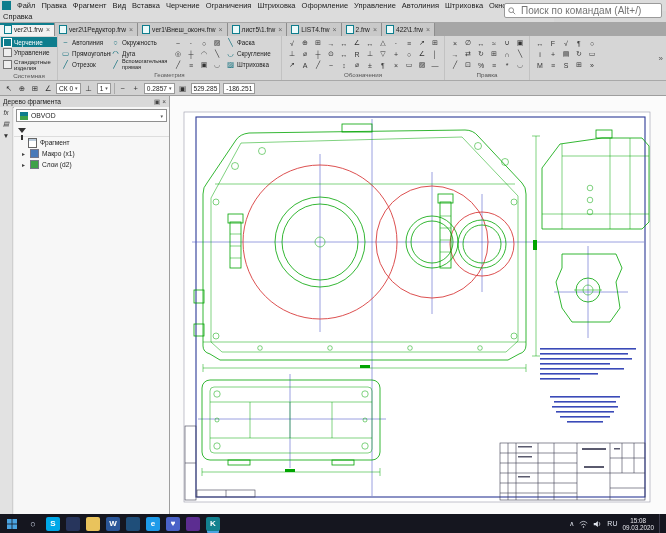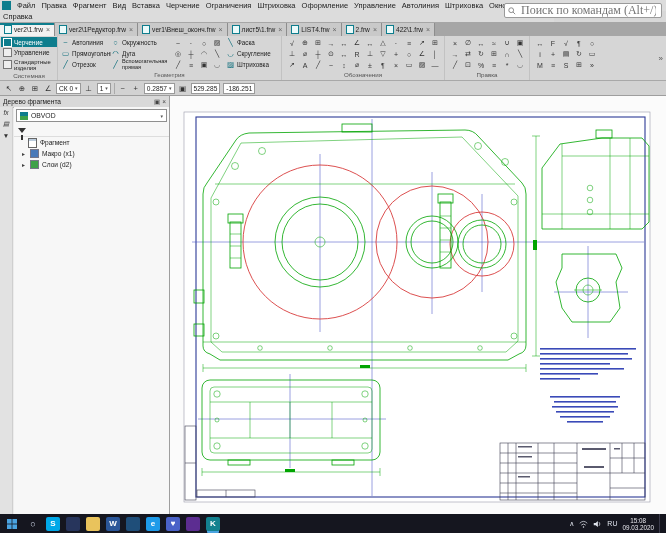--- a/index.html
+++ b/index.html
@@ -8,21 +8,21 @@
   
   #menubar1{position:absolute;left:0;top:0;width:666px;height:11px;background:#dcdcdc;
             display:flex;align-items:center;font-size:7.5px;padding-left:2px;box-sizing:border-box;}
   #appicon{width:9px;height:9px;background:var(--accent);margin-right:3px;flex:none;}
   .mi{padding:0 3px;white-space:nowrap;}
   #menubar2{position:absolute;left:0;top:11px;width:554px;height:11px;background:#dcdcdc;
             display:flex;align-items:center;font-size:7.5px;box-sizing:border-box;}
   #searchbox{position:absolute;right:4px;top:3px;width:158px;height:15px;background:#fff;
              border:1px solid #9a9a9a;border-radius:2px;display:flex;align-items:center;
              padding:0 3px;box-sizing:border-box;gap:3px;}
-  #searchbox input{border:0;outline:0;flex:1;font-size:12px;font-family:Liberation Serif, serif;
+  #searchbox input{border:0;outline:0;flex:1;font-size:10px;font-family:Liberation Sans, sans-serif;
                    color:#777;background:transparent;min-width:0;}
   
   #tabbar{position:absolute;left:0;top:22px;width:666px;height:14px;background:#a6a6a6;
           display:flex;align-items:flex-end;}
   .tab{height:13px;display:flex;align-items:center;gap:2px;background:#c9c9c9;
        border-right:1px solid #8d8d8d;padding:0 4px;font-size:6.6px;white-space:nowrap;}
   .tab.active{background:#f1f1f1;box-shadow:inset 0 2px 0 var(--accent);}
   .dico{width:6px;height:7px;border:1px solid var(--accent);background:#eafafa;flex:none;}
   .tclose{color:#666;font-size:7px;margin-left:1px;}
   

